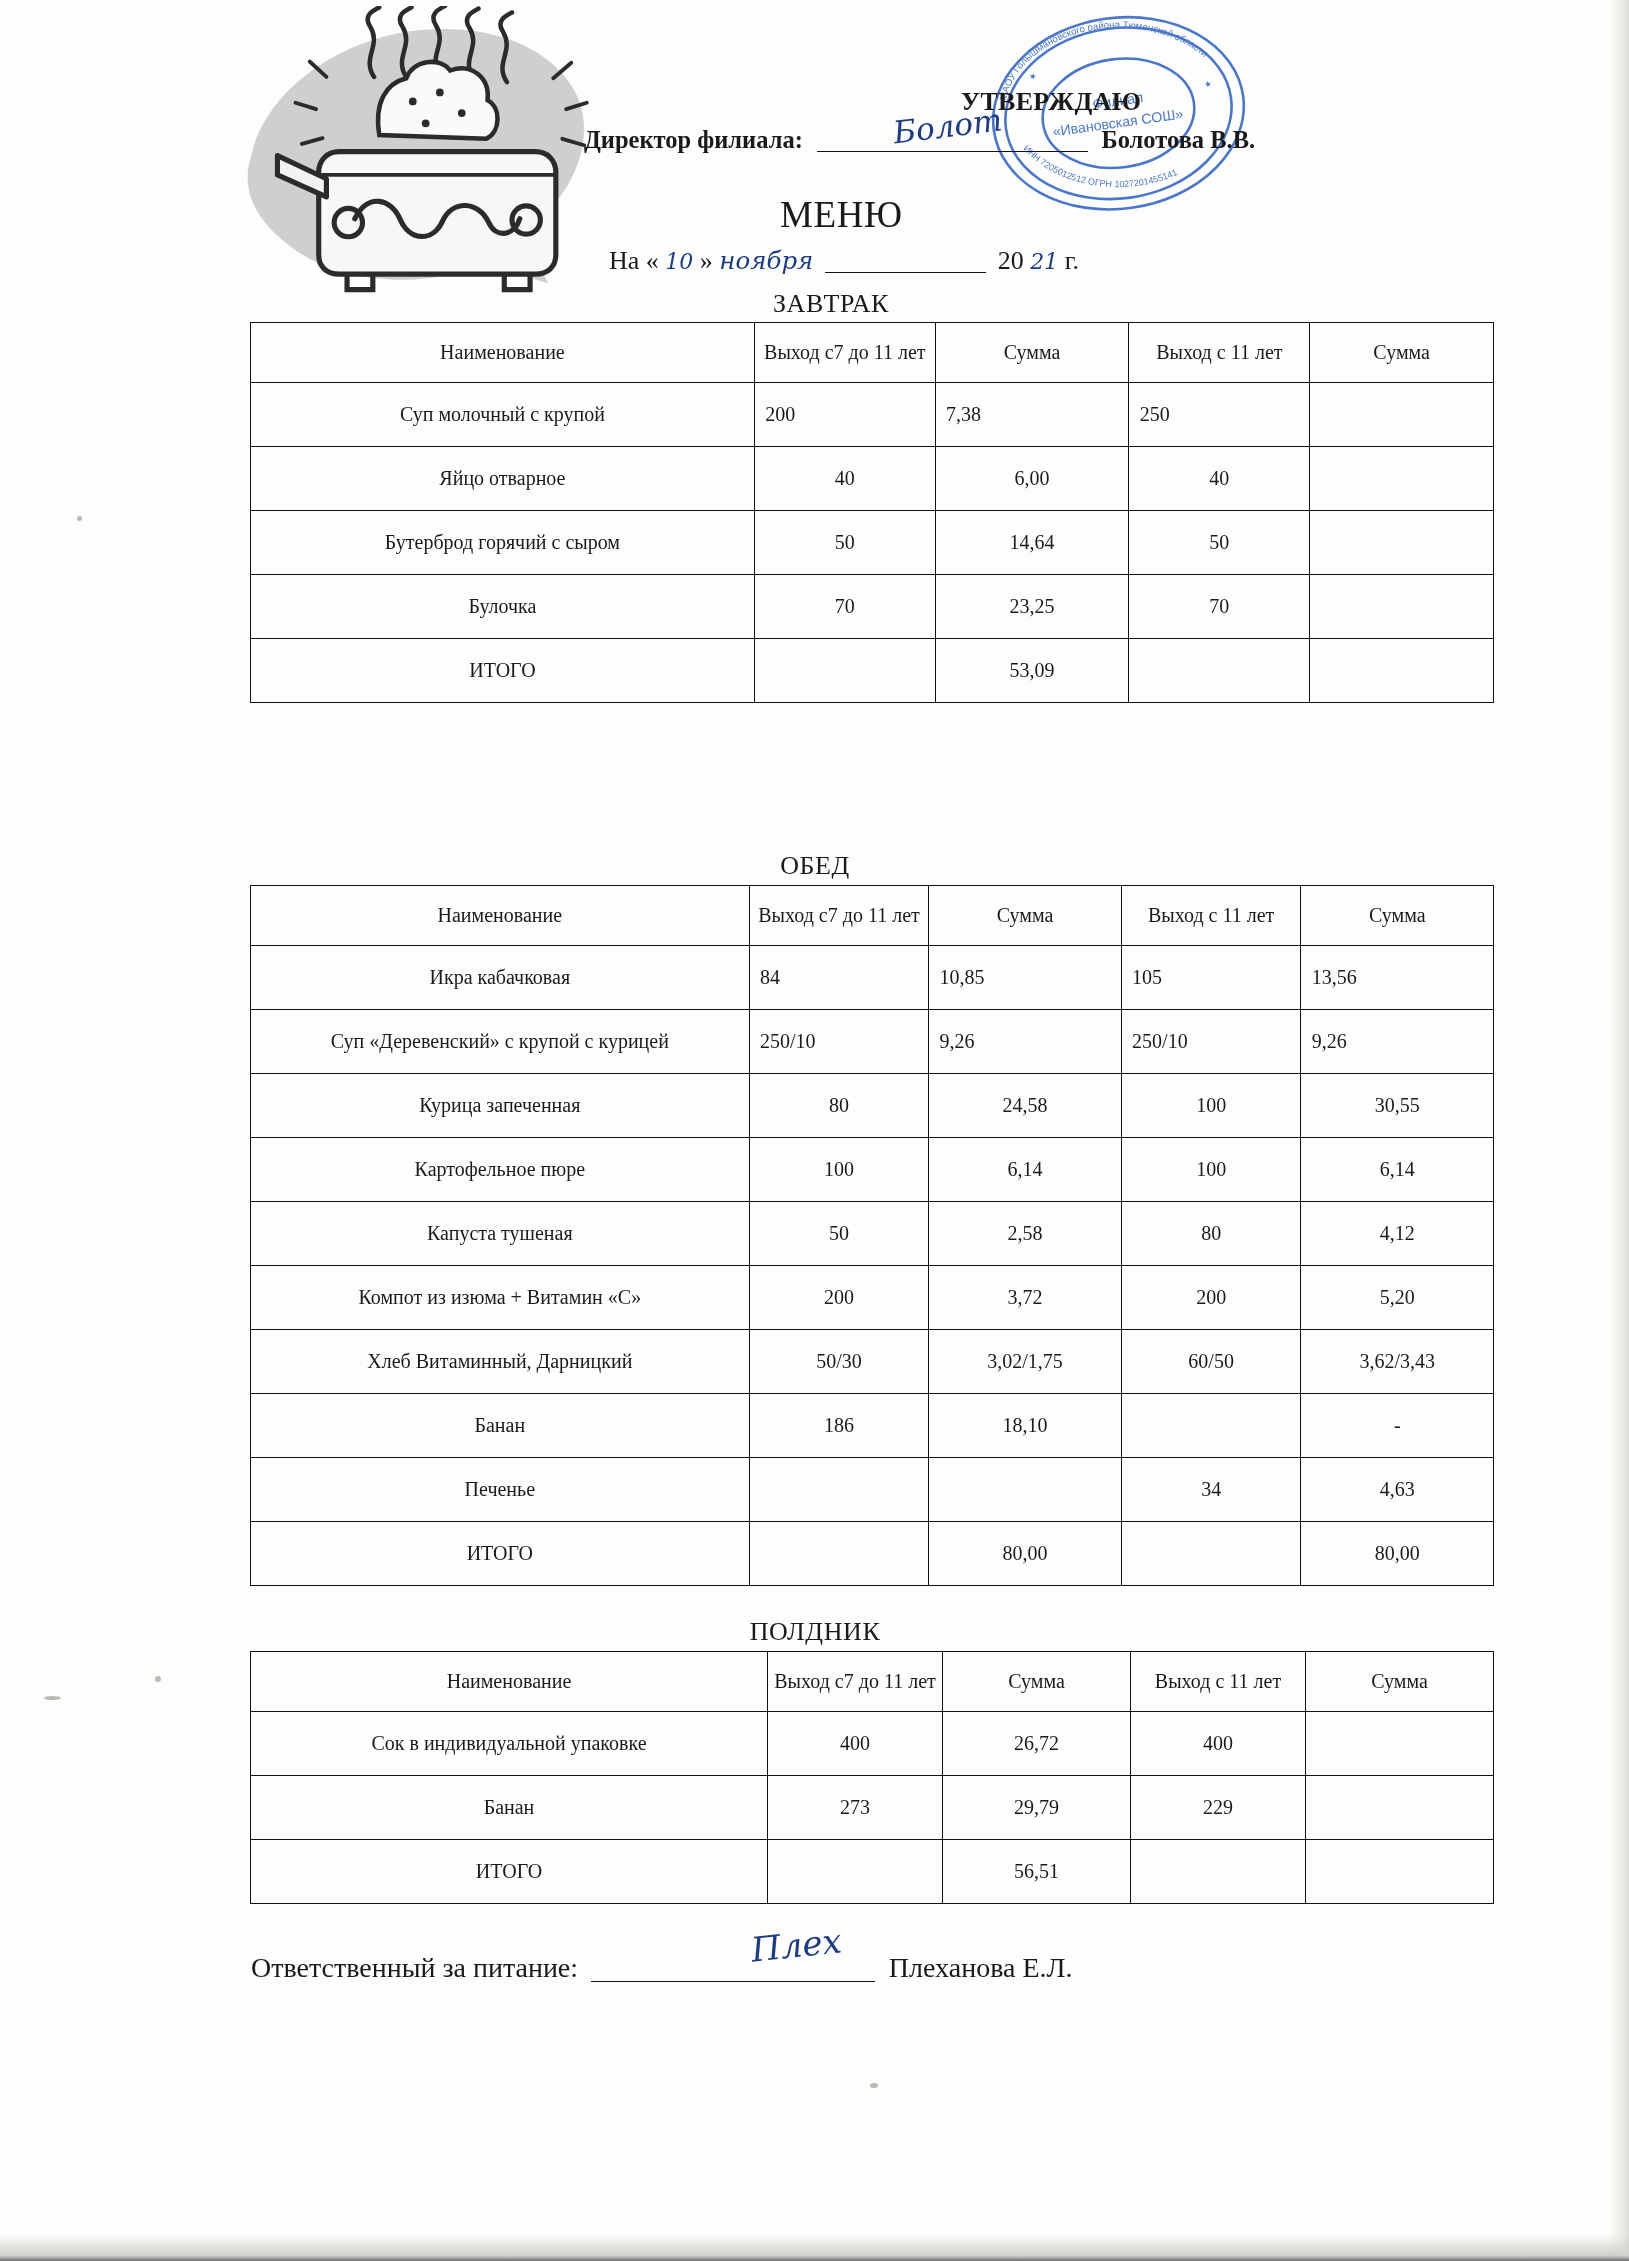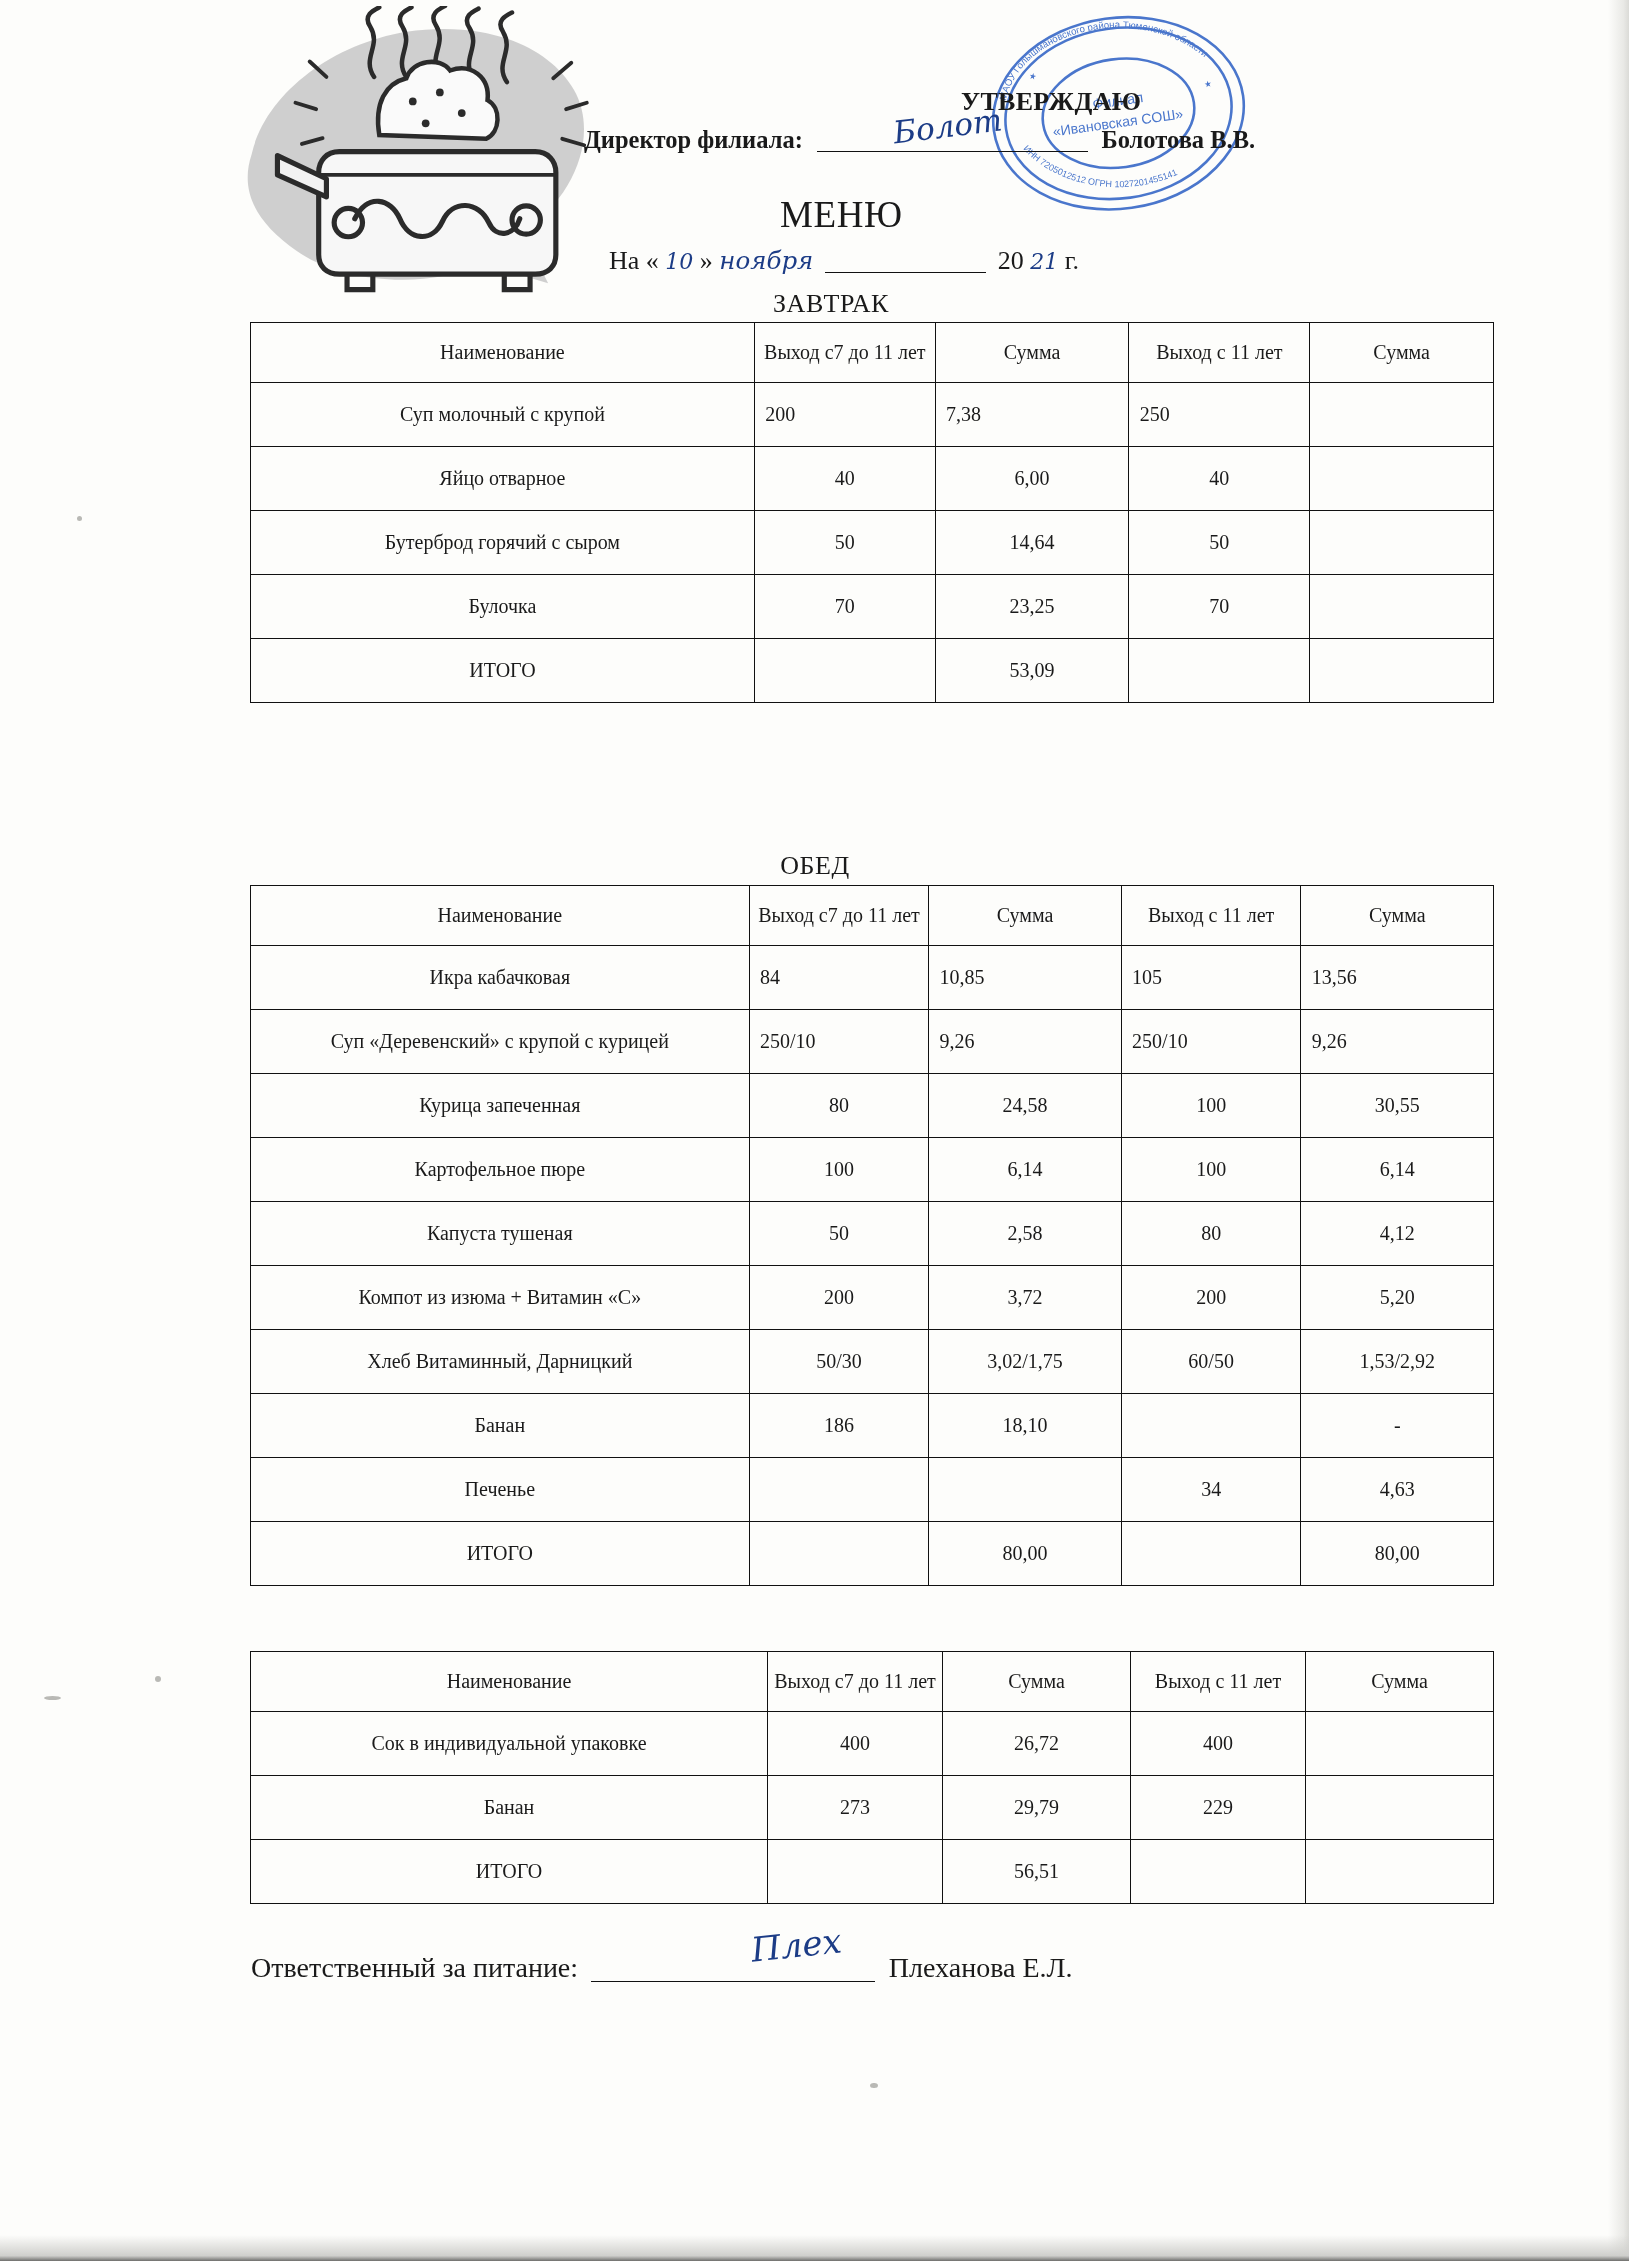--- a/index.html
+++ b/index.html
@@ -379,21 +379,21 @@
       <td class="out1">200</td>
       <td class="sum1">3,72</td>
       <td class="out2">200</td>
       <td class="sum2">5,20</td>
     </tr>
     <tr>
       <td class="name">Хлеб Витаминный, Дарницкий</td>
       <td class="out1">50/30</td>
       <td class="sum1">3,02/1,75</td>
       <td class="out2">60/50</td>
-      <td class="sum2">1,53/2,92</td>
+      <td class="sum2">3,62/3,43</td>
     </tr>
     <tr>
       <td class="name">Банан</td>
       <td class="out1">186</td>
       <td class="sum1">18,10</td>
       <td class="out2"></td>
       <td class="sum2">-</td>
     </tr>
     <tr>
       <td class="name">Печенье</td>
@@ -405,20 +405,21 @@
     <tr>
       <td class="name">ИТОГО</td>
       <td class="out1"></td>
       <td class="sum1">80,00</td>
       <td class="out2"></td>
       <td class="sum2">80,00</td>
     </tr>
   </tbody>
     </table>
 
+  <div class="section-title" id="t-snack">ПОЛДНИК</div>
   <table class="menu" id="tbl-snack">
     <tbody>
         <tr class="head">
       <td class="name">Наименование</td>
       <td class="out1">Выход с7 до 11 лет</td>
       <td class="sum1">Сумма</td>
       <td class="out2">Выход с 11 лет</td>
       <td class="sum2">Сумма</td>
     </tr>
     <tr>

